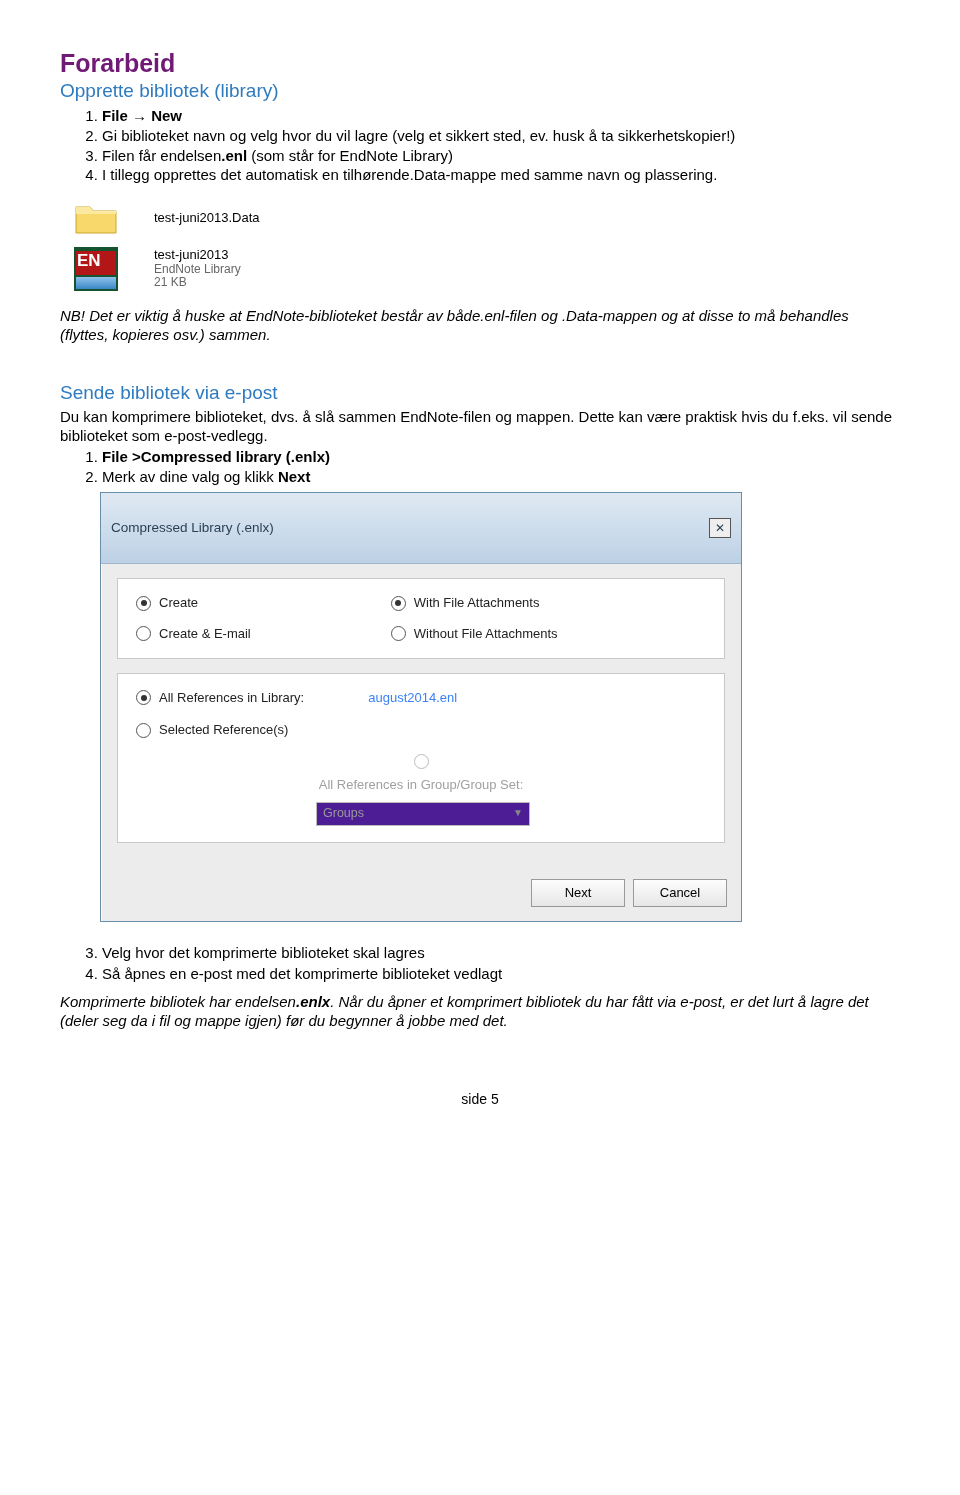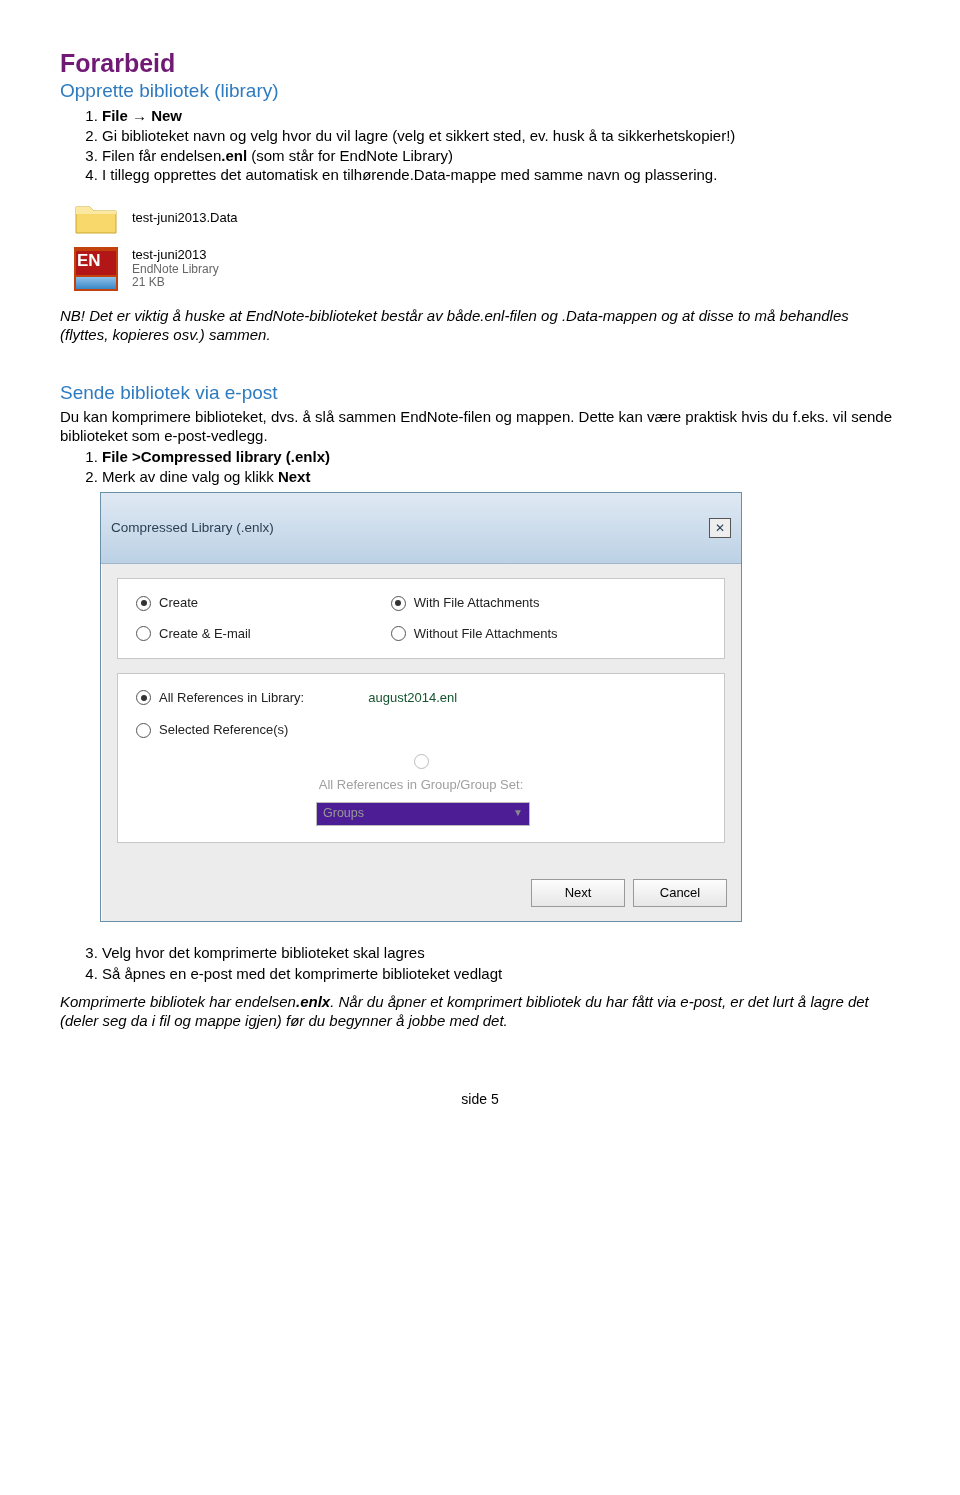--- a/index.html
+++ b/index.html
@@ -24,29 +24,29 @@
     margin-bottom: 4px;
   }
   ol.steps {
     margin: 2px 0 6px 20px;
     padding-left: 22px;
   }
   ol.steps li { margin-bottom: 1px; }
   .arrow { font-weight: bold; }
   .file-items { margin: 14px 0 16px 14px; }
   .file-row { display: flex; align-items: center; gap: 14px; margin-bottom: 10px; }
-  .file-meta { line-height: 1.15; font-size: 13px; color: #333; }
+  .file-meta { line-height: 1.15; font-size: 13px; color: #333; margin-left: 22px; }
   .file-meta .fname { color: #000; }
   .file-meta .fsub { color: #666; font-size: 12px; }
   .folder-icon {
     width: 44px; height: 38px; position: relative;
   }
   .folder-icon svg { width: 44px; height: 38px; }
   .en-icon {
-    width: 44px; height: 44px; background:#c2410c; position:relative; display:flex; align-items:flex-end;
+    width: 44px; height: 44px; background:#14532d; position:relative; display:flex; align-items:flex-end;
   }
   .en-icon .red { position:absolute; top:4px; left:2px; right:2px; height:24px; background:#b21616; }
   .en-icon .txt { position:absolute; left:3px; top:3px; color:#fff; font-weight:bold; font-size:17px; font-family:Arial; }
   .en-icon .bar { position:absolute; bottom:2px; left:2px; right:2px; height:12px; background:linear-gradient(#8fc3eb,#3a87c7); }
   .note { font-style: italic; margin: 6px 0 36px 0; }
   .para { margin-bottom: 2px; }
   
   .dialog {
     width: 640px;
     border: 1px solid #6a8fa8;
@@ -77,21 +77,21 @@
   .group .row2 { display:flex; gap:60px; }
   .col { display:flex; flex-direction:column; gap:14px; }
   .opt { display:flex; align-items:center; gap:8px; font-size:13px; color:#222; }
   .opt.disabled { color:#a0a0a0;flex-direction:column; }
   .radio {
     width:13px; height:13px; border:1px solid #555; border-radius:50%;
     display:inline-flex; align-items:center; justify-content:center; background:#fff;
   }
   .radio.sel::after { content:""; width:6px; height:6px; background:#333; border-radius:50%; display:block; }
   .radio.disabled { border-color:#bbb; }
-  .libname { margin-left: 56px; font-size:13px; color:#14532d; }
+  .libname { margin-left: 56px; font-size:13px; color:#3b82f6; }
   .combo {
     display:inline-flex; align-items:center; justify-content:space-between;
     border:1px solid #bbb; background:#4c1d95; color:#999;
     width:200px; height:22px; padding:0 6px; font-size:12.5px; margin-left:4px;
   }
   .combo .tri { font-size:10px; color:#888; }
   .dlg-foot { display:flex; justify-content:flex-end; gap:8px; padding: 6px 14px 14px 14px; }
   .btn {
     border:1px solid #999; background:linear-gradient(#fdfdfd,#e6e6e6);
     padding: 5px 0; font-size:13px; width:92px; text-align:center;

